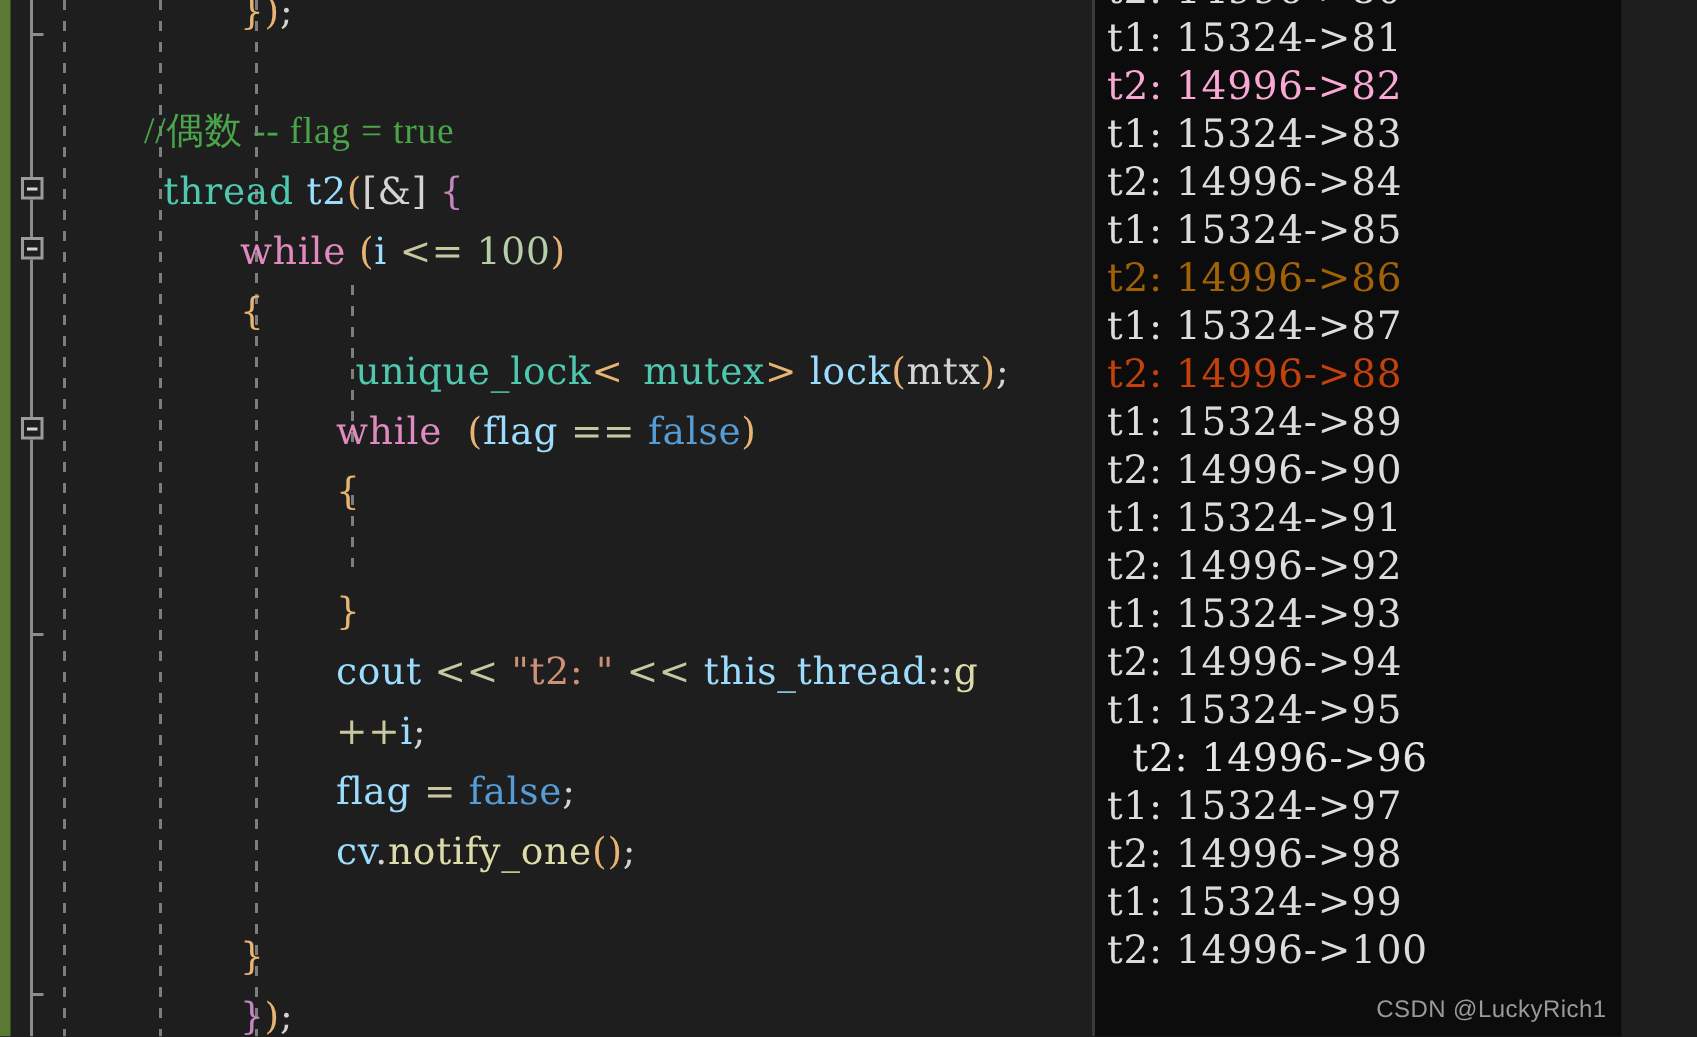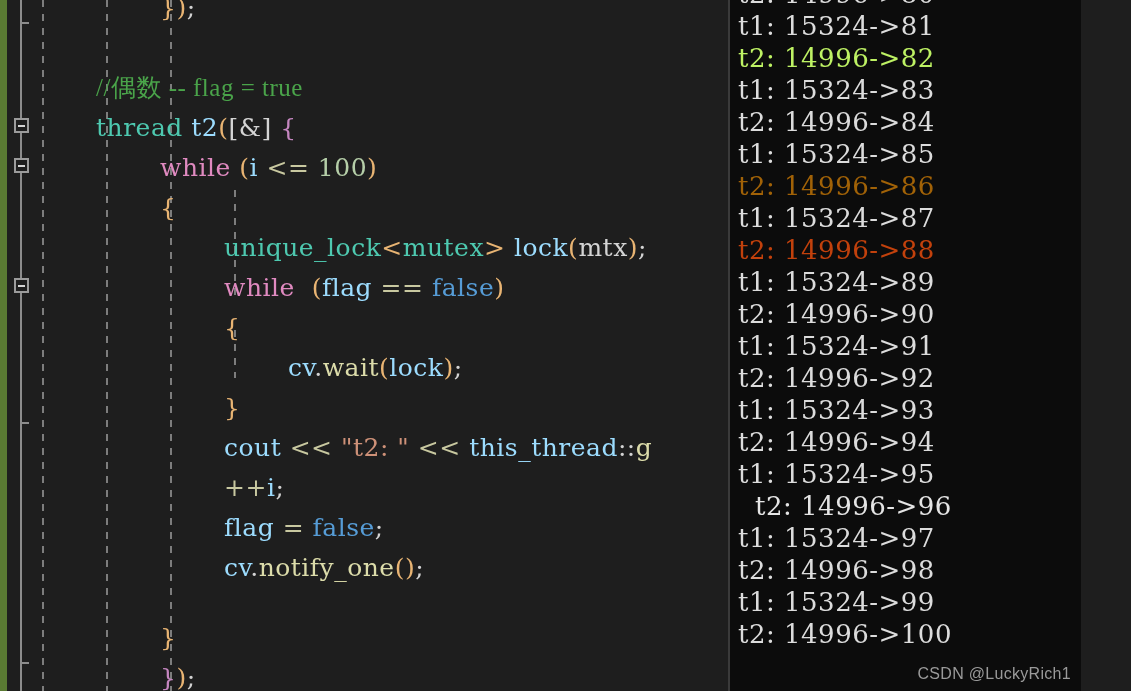--- a/index.html
+++ b/index.html
@@ -104,21 +104,21 @@
     white-space: pre;
     font-family: "DejaVu Serif", serif;
     font-size: 25px;
     color: #d4d4d4;
     letter-spacing: 0.5px;
   }
 
   
   .t-plain     { color: #d4d4d4; }
   .t-ctrl      { color: #e08ac0; }
-  .t-type      { color: #4ec9b0; }
+  .t-type      { color: #4ec9b0; margin-left: 13px; }
   .t-var       { color: #9cdcfe; }
   .t-func      { color: #dcdcaa; }
   .t-num       { color: #b5cea8; }
   .t-str       { color: #ce9178; }
   .t-comment   { color: #4aa44a; }
   .t-bool      { color: #569cd6; }
   .t-punct     { color: #d4d4d4; }
   .t-brace1    { color: #e8b473; }
   .t-brace2    { color: #c586c0; }
   .t-op        { color: #c8c8a0; }
@@ -196,38 +196,37 @@
 
     <div id="code-layer">
         <div class="code-line" style="top: -12px; padding-left: 160px;"><span class="t-brace1">}</span><span class="t-brace1">)</span><span class="t-punct">;</span></div>
         <div class="code-line" style="top: 68px; padding-left: 96px; font-family: Liberation Serif, serif;"><span class="t-comment">//偶数 -- flag = true</span></div>
         <div class="code-line" style="top: 108px; padding-left: 96px;"><span class="t-type">thread</span><span class="t-plain"> </span><span class="t-var">t2</span><span class="t-brace1">(</span><span class="t-plain">[&amp;]</span><span class="t-plain"> </span><span class="t-brace2">{</span></div>
         <div class="code-line" style="top: 148px; padding-left: 160px;"><span class="t-ctrl">while</span><span class="t-plain"> </span><span class="t-brace1">(</span><span class="t-var">i</span><span class="t-plain"> </span><span class="t-op">&lt;=</span><span class="t-plain"> </span><span class="t-num">100</span><span class="t-brace1">)</span></div>
         <div class="code-line" style="top: 188px; padding-left: 160px;"><span class="t-brace1">{</span></div>
         <div class="code-line" style="top: 228px; padding-left: 224px;"><span class="t-type">unique_lock</span><span class="t-brace1">&lt;</span><span class="t-type">mutex</span><span class="t-brace1">&gt;</span><span class="t-plain"> </span><span class="t-var">lock</span><span class="t-brace1">(</span><span class="t-plain">mtx</span><span class="t-brace1">)</span><span class="t-punct">;</span></div>
         <div class="code-line" style="top: 268px; padding-left: 224px; text-align: right;"><span class="t-ctrl">while</span><span class="t-plain"> </span><span class="t-plain"> </span><span class="t-brace1">(</span><span class="t-var">flag</span><span class="t-plain"> </span><span class="t-op">==</span><span class="t-plain"> </span><span class="t-bool">false</span><span class="t-brace1">)</span></div>
         <div class="code-line" style="top: 308px; padding-left: 224px;"><span class="t-brace1">{</span></div>
-        <div class="code-line" style="top: 348px; padding-left: 288px;"><span class="t-var">cv</span><span class="t-punct">.</span><span class="t-func">wait</span><span class="t-brace1">(</span><span class="t-var">lock</span><span class="t-brace1">)</span><span class="t-punct">;</span></div>
         <div class="code-line" style="top: 388px; padding-left: 224px;"><span class="t-brace1">}</span></div>
         <div class="code-line" style="top: 428px; padding-left: 224px;"><span class="t-var">cout</span><span class="t-plain"> </span><span class="t-op">&lt;&lt;</span><span class="t-plain"> </span><span class="t-str">"t2: "</span><span class="t-plain"> </span><span class="t-op">&lt;&lt;</span><span class="t-plain"> </span><span class="t-ns">this_thread</span><span class="t-punct">::</span><span class="t-func">g</span></div>
         <div class="code-line" style="top: 468px; padding-left: 224px;"><span class="t-op">++</span><span class="t-var">i</span><span class="t-punct">;</span></div>
         <div class="code-line" style="top: 508px; padding-left: 224px;"><span class="t-var">flag</span><span class="t-plain"> </span><span class="t-op">=</span><span class="t-plain"> </span><span class="t-bool">false</span><span class="t-punct">;</span></div>
         <div class="code-line" style="top: 548px; padding-left: 224px;"><span class="t-var">cv</span><span class="t-punct">.</span><span class="t-func">notify_one</span><span class="t-brace1">(</span><span class="t-brace1">)</span><span class="t-punct">;</span></div>
         <div class="code-line" style="top: 618px; padding-left: 160px;"><span class="t-brace1">}</span></div>
         <div class="code-line" style="top: 658px; padding-left: 160px;"><span class="t-brace2">}</span><span class="t-brace1">)</span><span class="t-punct">;</span></div>
       </div>
 
   </div>
 
   <div id="terminal-pane" style="background: rgb(12, 12, 12);">
     <div id="terminal-divider"></div>
     <div id="terminal-lines">
         <div class="term-line" style="color: rgb(220, 220, 220);">t2: 14996-&gt;80</div>
         <div class="term-line" style="color: rgb(220, 220, 220);">t1: 15324-&gt;81</div>
-        <div class="term-line" style="color: #bef264;">t2: 14996-&gt;82</div>
+        <div class="term-line" style="color: #f9a8d4;">t2: 14996-&gt;82</div>
         <div class="term-line" style="color: rgb(220, 220, 220);">t1: 15324-&gt;83</div>
         <div class="term-line" style="color: rgb(220, 220, 220);">t2: 14996-&gt;84</div>
         <div class="term-line" style="color: rgb(220, 220, 220);">t1: 15324-&gt;85</div>
         <div class="term-line" style="color: #a16207;">t2: 14996-&gt;86</div>
         <div class="term-line" style="color: rgb(220, 220, 220);">t1: 15324-&gt;87</div>
         <div class="term-line" style="color: #c2410c;">t2: 14996-&gt;88</div>
         <div class="term-line" style="color: rgb(220, 220, 220);">t1: 15324-&gt;89</div>
         <div class="term-line" style="color: rgb(220, 220, 220);">t2: 14996-&gt;90</div>
         <div class="term-line" style="color: rgb(220, 220, 220);">t1: 15324-&gt;91</div>
         <div class="term-line" style="color: rgb(220, 220, 220);">t2: 14996-&gt;92</div>

